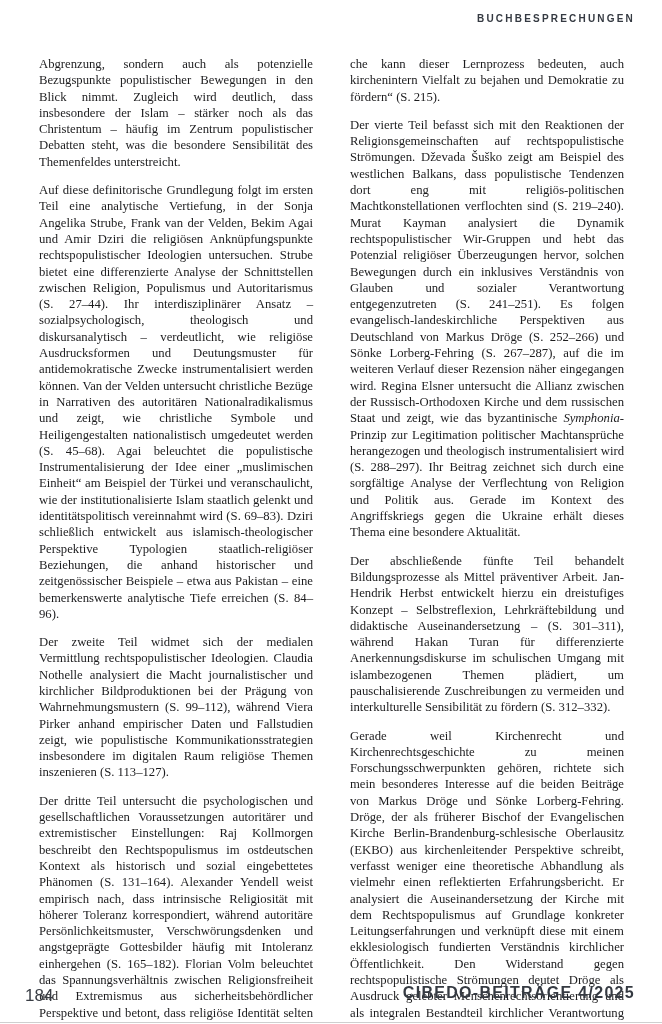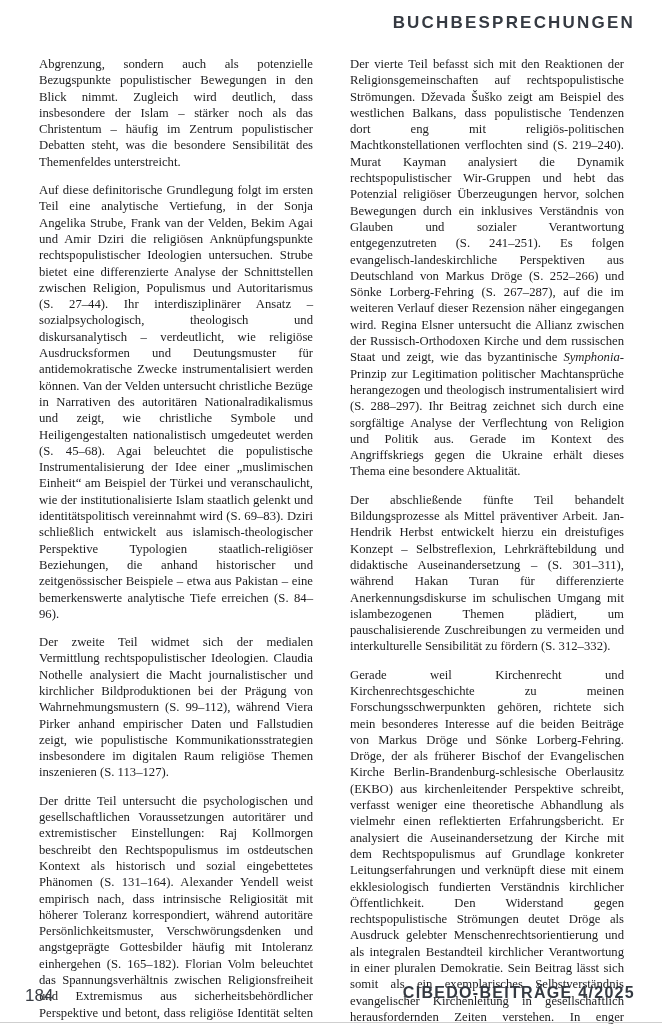--- a/index.html
+++ b/index.html
@@ -11,21 +11,21 @@
     margin: 0 auto;
     overflow: hidden;
     box-sizing: border-box;
   }
   .running-head {
     position: absolute;
     top: 13px;
     right: 27px;
     font-family: "Liberation Sans", sans-serif;
     font-weight: 800;
-    font-size: 17px;
+    font-size: 10px;
     letter-spacing: 2.2px;
     color: #353a42;
   }
   .columns {
     position: absolute;
     top: 44px;
     left: 27px;
     width: 610px;
     display: flex;
     gap: 13px;
@@ -77,20 +77,21 @@
   <div class="running-head">BUCHBESPRECHUNGEN</div>
 
   <div class="columns">
     <div class="col">
         <p>Abgrenzung, sondern auch als potenzielle Bezugspunkte populistischer Bewegungen in den Blick nimmt. Zugleich wird deutlich, dass insbesondere der Islam – stärker noch als das Christentum – häufig im Zentrum populistischer Debatten steht, was die besondere Sensibilität des Themenfeldes unterstreicht.</p>
         <p>Auf diese definitorische Grundlegung folgt im ersten Teil eine analytische Vertiefung, in der Sonja Angelika Strube, Frank van der Velden, Bekim Agai und Amir Dziri die religiösen Anknüpfungspunkte rechtspopulistischer Ideologien untersuchen. Strube bietet eine differenzierte Analyse der Schnittstellen zwischen Religion, Populismus und Autoritarismus (S. 27–44). Ihr interdisziplinärer Ansatz – sozialpsychologisch, theologisch und diskursanalytisch – verdeutlicht, wie religiöse Ausdrucksformen und Deutungsmuster für antidemokratische Zwecke instrumentalisiert werden können. Van der Velden untersucht christliche Bezüge in Narrativen des autoritären Nationalradikalismus und zeigt, wie christliche Symbole und Heiligengestalten nationalistisch umgedeutet werden (S. 45–68). Agai beleuchtet die populistische Instrumentalisierung der Idee einer „muslimischen Einheit“ am Beispiel der Türkei und veranschaulicht, wie der institutionalisierte Islam staatlich gelenkt und identitätspolitisch vereinnahmt wird (S. 69–83). Dziri schließlich entwickelt aus islamisch-theologischer Perspektive Typologien staatlich-religiöser Beziehungen, die anhand historischer und zeitgenössischer Beispiele – etwa aus Pakistan – eine bemerkenswerte analytische Tiefe erreichen (S. 84–96).</p>
         <p>Der zweite Teil widmet sich der medialen Vermittlung rechtspopulistischer Ideologien. Claudia Nothelle analysiert die Macht journalistischer und kirchlicher Bildproduktionen bei der Prägung von Wahrnehmungsmustern (S. 99–112), während Viera Pirker anhand empirischer Daten und Fallstudien zeigt, wie populistische Kommunikationsstrategien insbesondere im digitalen Raum religiöse Themen inszenieren (S. 113–127).</p>
         <p>Der dritte Teil untersucht die psychologischen und gesellschaftlichen Voraussetzungen autoritärer und extremistischer Einstellungen: Raj Kollmorgen beschreibt den Rechtspopulismus im ostdeutschen Kontext als historisch und sozial eingebettetes Phänomen (S. 131–164). Alexander Yendell weist empirisch nach, dass intrinsische Religiosität mit höherer Toleranz korrespondiert, während autoritäre Persönlichkeitsmuster, Verschwörungsdenken und angstgeprägte Gottesbilder häufig mit Intoleranz einhergehen (S. 165–182). Florian Volm beleuchtet das Spannungsverhältnis zwischen Religionsfreiheit und Extremismus aus sicherheitsbehördlicher Perspektive und betont, dass religiöse Identität selten Hauptursache, sondern meist Verstärkungsfaktor radikaler Ideologien ist (S. 183–190). Claudia Danzer untersucht abschließend die wechselseitigen Lernmöglichkeiten zwischen katholischer Theologie und Demokratieforschung (S. 191–215). Sie spricht sich für eine differenziertere Erfassung religiöser Faktoren jenseits formaler Kirchenzugehörigkeit aus und betont zugleich die innerkirchliche Verantwortung, Haltungen der „Ungleichheit und Ungleichwertigkeit“ klar zu benennen. Ihr Schlussplädoyer lautet: „Für die römisch-katholische Kir-</p>
       </div>
     <div class="col">
+        <p>che kann dieser Lernprozess bedeuten, auch kirchenintern Vielfalt zu bejahen und Demokratie zu fördern“ (S. 215).</p>
         <p>Der vierte Teil befasst sich mit den Reaktionen der Religionsgemeinschaften auf rechtspopulistische Strömungen. Dževada Šuško zeigt am Beispiel des westlichen Balkans, dass populistische Tendenzen dort eng mit religiös-politischen Machtkonstellationen verflochten sind (S. 219–240). Murat Kayman analysiert die Dynamik rechtspopulistischer Wir-Gruppen und hebt das Potenzial religiöser Überzeugungen hervor, solchen Bewegungen durch ein inklusives Verständnis von Glauben und sozialer Verantwortung entgegenzutreten (S. 241–251). Es folgen evangelisch-landeskirchliche Perspektiven aus Deutschland von Markus Dröge (S. 252–266) und Sönke Lorberg-Fehring (S. 267–287), auf die im weiteren Verlauf dieser Rezension näher eingegangen wird. Regina Elsner untersucht die Allianz zwischen der Russisch-Orthodoxen Kirche und dem russischen Staat und zeigt, wie das byzantinische <em>Symphonia</em>-Prinzip zur Legitimation politischer Machtansprüche herangezogen und theologisch instrumentalisiert wird (S. 288–297). Ihr Beitrag zeichnet sich durch eine sorgfältige Analyse der Verflechtung von Religion und Politik aus. Gerade im Kontext des Angriffskriegs gegen die Ukraine erhält dieses Thema eine besondere Aktualität.</p>
         <p>Der abschließende fünfte Teil behandelt Bildungsprozesse als Mittel präventiver Arbeit. Jan-Hendrik Herbst entwickelt hierzu ein dreistufiges Konzept – Selbstreflexion, Lehrkräftebildung und didaktische Auseinandersetzung – (S. 301–311), während Hakan Turan für differenzierte Anerkennungsdiskurse im schulischen Umgang mit islambezogenen Themen plädiert, um pauschalisierende Zuschreibungen zu vermeiden und interkulturelle Sensibilität zu fördern (S. 312–332).</p>
         <p>Gerade weil Kirchenrecht und Kirchenrechtsgeschichte zu meinen Forschungsschwerpunkten gehören, richtete sich mein besonderes Interesse auf die beiden Beiträge von Markus Dröge und Sönke Lorberg-Fehring. Dröge, der als früherer Bischof der Evangelischen Kirche Berlin-Brandenburg-schlesische Oberlausitz (EKBO) aus kirchenleitender Perspektive schreibt, verfasst weniger eine theoretische Abhandlung als vielmehr einen reflektierten Erfahrungsbericht. Er analysiert die Auseinandersetzung der Kirche mit dem Rechtspopulismus auf Grundlage konkreter Leitungserfahrungen und verknüpft diese mit einem ekklesiologisch fundierten Verständnis kirchlicher Öffentlichkeit. Den Widerstand gegen rechtspopulistische Strömungen deutet Dröge als Ausdruck gelebter Menschenrechtsorientierung und als integralen Bestandteil kirchlicher Verantwortung in einer pluralen Demokratie. Sein Beitrag lässt sich somit als ein exemplarisches Selbstverständnis evangelischer Kirchenleitung in gesellschaftlich herausfordernden Zeiten verstehen. In enger inhaltlicher Verbindung dazu steht der Beitrag von Sönke Lorberg-Fehring, der die Initiativen der Evangelisch-Lutherischen Kirche in Norddeutschland gegen (Rechts-)Populismus untersucht. Er zeichnet nach, wie die Nordkirche ihre historische Verantwortung angesichts rechtsextremer Gewalt reflektiert und daraus konkrete</p>
       </div>
   </div>
 
   <div class="footer-pagenum">184</div>
 
   <div class="footer-journal">CIBEDO-BEITRÄGE 4/2025</div>
 

